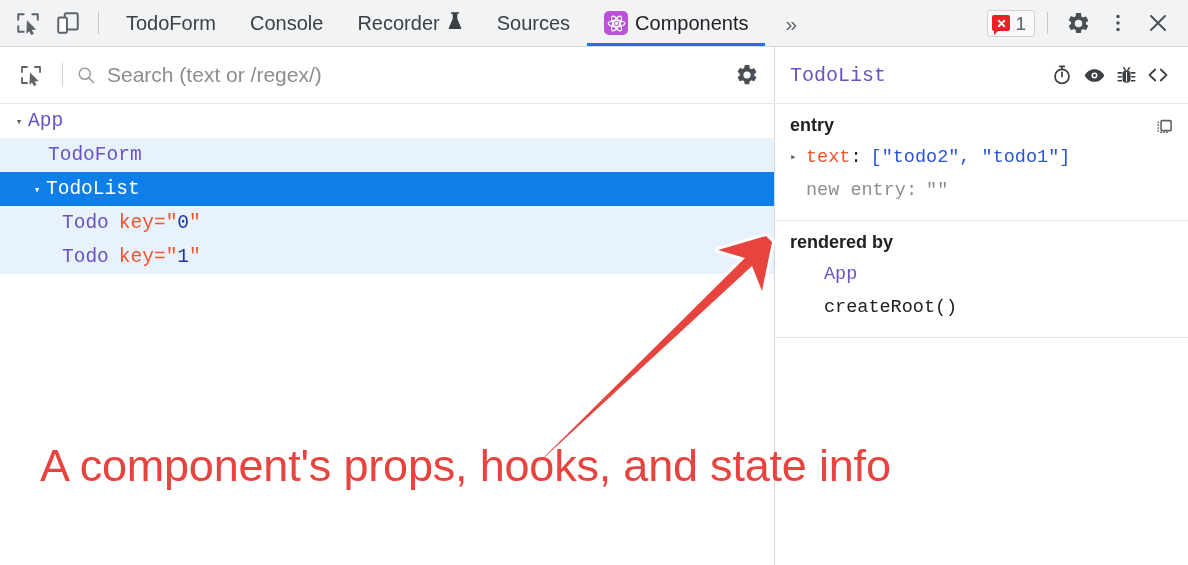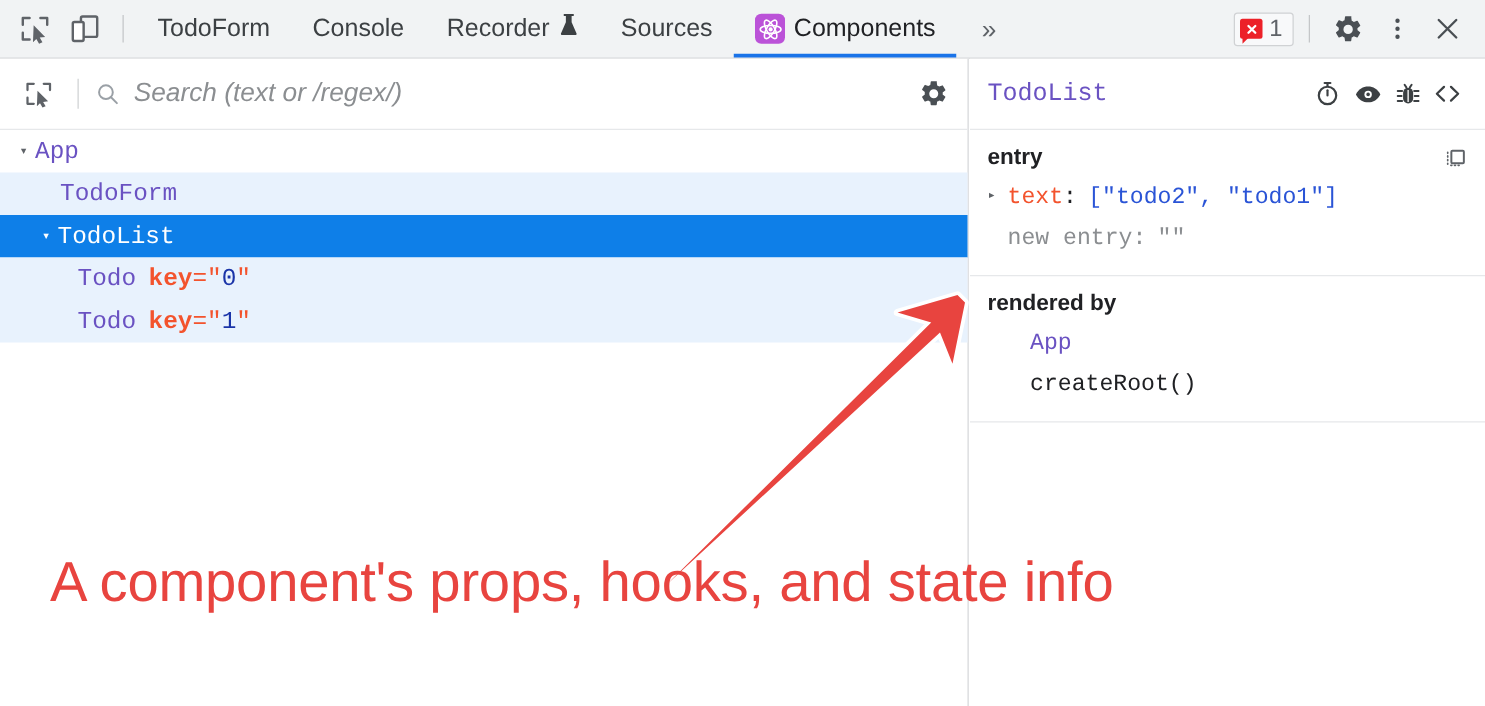--- a/index.html
+++ b/index.html
@@ -160,21 +160,20 @@
   }
   .search-input {
     flex: 1;
     border: none;
     outline: none;
     background: transparent;
     font-family: "Liberation Sans", sans-serif;
     font-size: 21px;
     color: #3c4043;
     padding-left: 8px;
-    font-style: italic;
   }
   .search-input::placeholder { color: #8b8e91; }
   .search-gear {
     width: 54px; height: 56px;
     display: flex; align-items: center; justify-content: center;
     flex: none;
   }
 
   .tree {
     font-family: "Liberation Mono", monospace;
@@ -196,21 +195,21 @@
     display: flex;
     align-items: center;
     justify-content: center;
     font-size: 11px;
     color: #5f6368;
   }
   .tree-row.selected .tw-arrow { color: #ffffff; }
   .tw-indent { flex: none; }
   .comp-name   { color: #6a52c2; }
   .tree-row.selected .comp-name { color: #ffffff; }
-  .prop-key    { color: #f3532d; padding-left: 10px; font-weight: bold; }
+  .prop-key    { color: #f3532d; padding-left: 10px; }
   .prop-eq     { color: #f3532d; }
   .prop-quote  { color: #f3532d; }
   .prop-num    { color: #1a34a8; }
 
   
   .right-panel {
     position: absolute;
     top: 47px; left: 776px;
     width: 412px;
     height: 518px;

